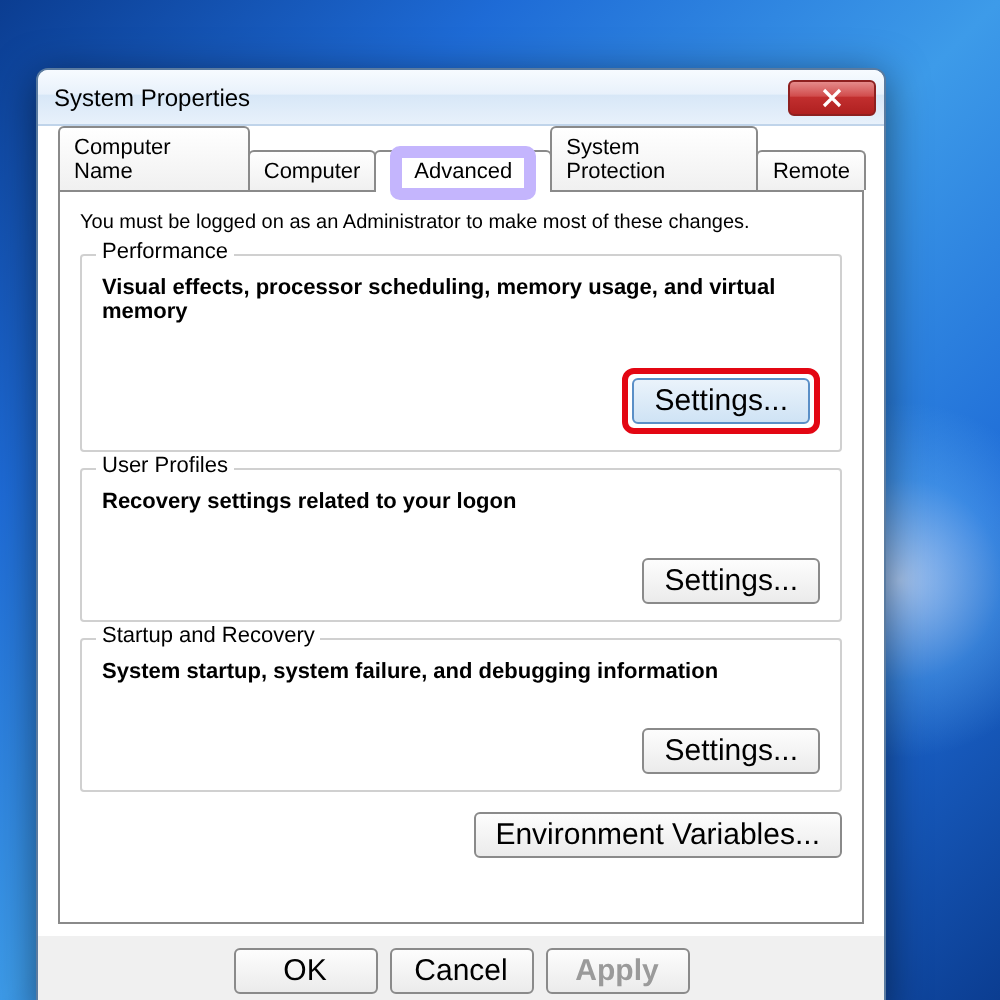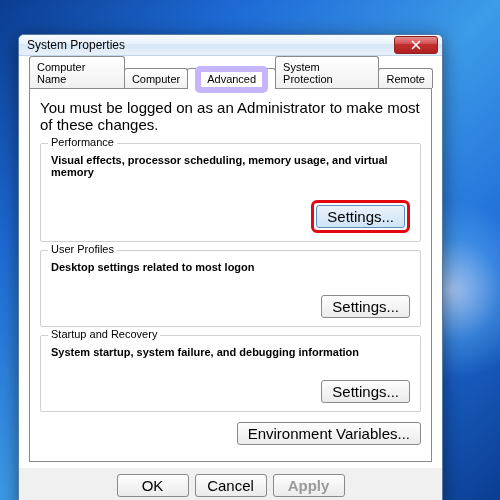--- a/index.html
+++ b/index.html
@@ -56,21 +56,21 @@
     }
     .tab-highlight {
       border: 6px solid #c4b5fd; border-radius: 5px;
       padding: 1px 6px 2px 6px;
     }
     .tab-panel {
       border: 1px solid #8a8a8a; flex: 1; padding: 10px 10px 8px 10px;
       font-size: 11px; color: #000; position: relative; z-index: 1;
       display: flex; flex-direction: column; gap: 8px;
     }
-    .intro { font-size: 15px; margin-bottom: 2px; }
+    .intro { font-size: 10px; margin-bottom: 2px; }
     .groupbox {
       border: 1px solid #d0d0d0; border-radius: 2px;
       padding: 8px 10px 8px 10px; position: relative;
     }
     .groupbox .legend {
       position: absolute; top: -8px; left: 7px;
       background: #fff; padding: 0 3px; font-size: 11px;
     }
     .groupbox .desc { font-size: 11px; margin-top: 2px; margin-bottom: 22px; font-weight: bold; }
     .btn-row { display: flex; justify-content: flex-end; }
@@ -136,21 +136,21 @@
         <div class="desc">Visual effects, processor scheduling, memory usage, and virtual memory</div>
         <div class="btn-row">
           <span class="btn-highlight">
             <div class="btn">Settings...</div>
           </span>
         </div>
       </div>
 
       <div class="groupbox">
         <div class="legend">User Profiles</div>
-        <div class="desc">Desktop settings related to most logon</div>
+        <div class="desc">Recovery settings related to your logon</div>
         <div class="btn-row">
           <div class="btn">Settings...</div>
         </div>
       </div>
 
       <div class="groupbox">
         <div class="legend">Startup and Recovery</div>
         <div class="desc">System startup, system failure, and debugging information</div>
         <div class="btn-row">
           <div class="btn">Settings...</div>

